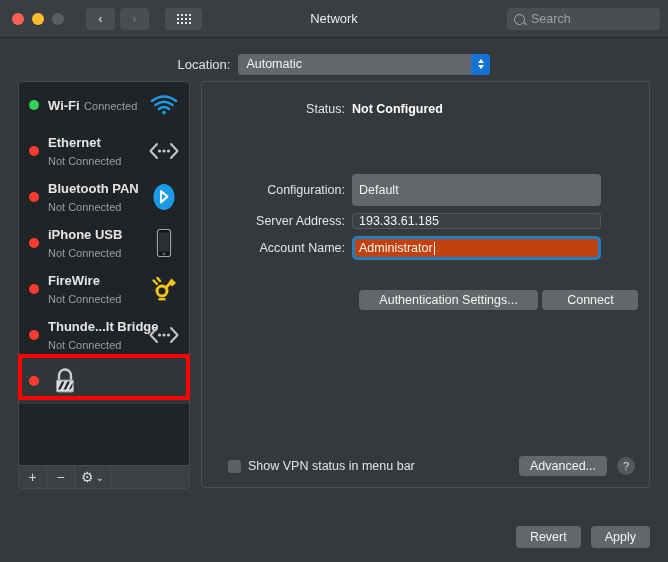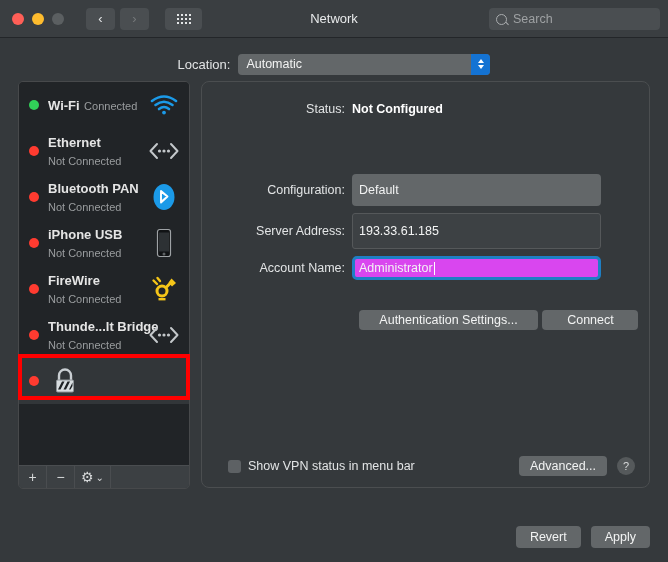--- a/index.html
+++ b/index.html
@@ -63,21 +63,21 @@
     position: absolute;
     left: 0; right: 0;
     text-align: center;
     font-size: 13px;
     color: #e8eaeb;
     pointer-events: none;
   }
   .search {
     position: absolute;
     right: 8px; top: 8px;
-    width: 171px; height: 22px;
+    width: 153px; height: 22px;
     background: #4a4e51;
     border-radius: 4px;
     display: flex; align-items: center;
     padding: 0 7px;
     gap: 6px;
   }
   .search .mag {
     width: 11px; height: 11px;
     border: 1.4px solid #a9acae;
     border-radius: 50%;
@@ -180,21 +180,21 @@
     color: #d6d8d9; font-size: 14px;
   }
   .tb.gear { width: 36px; gap: 2px; }
   .tb-filler { flex: 1; }
 
   
   .panel {
     flex: 1;
     height: 407px;
     border: 1px solid #4b4e50;
-    border-radius: 8px;
+    border-radius: 3px;
     background: #35393c;
     position: relative;
   }
 
   .form-row {
     display: flex; align-items: center;
     justify-content: flex-start;
   }
   .lbl {
     width: 150px;
@@ -211,34 +211,34 @@
   .popup2 {
     position: relative;
     width: 249px; height: 32px;
     background: #636769;
     border-radius: 4px;
     display: flex; align-items: center;
     padding-left: 7px;
     font-size: 12.5px; color: #f2f3f3;
   }
   .field {
-    width: 249px; height: 36px;
+    width: 249px; height: 16px;
     background: #3d4144;
     border: 1px solid #55585a;
     border-radius: 3px;
     display: flex; align-items: center;
     padding-left: 6px;
     font-size: 12.5px; color: #f3f4f4;
   }
   .srv-row { margin-top: 7px; }
   .acct-row { margin-top: 7px; }
   .field.focused {
     height: 24px;
     border: 3px solid #1e7fc4;
-    background: #d946ef;
+    background: #c2410c;
     border-radius: 5px;
     padding-left: 4px;
     position: relative;
   }
   .caret {
     display: inline-block;
     width: 1px; height: 13px;
     background: #ffffff;
     margin-left: 1px;
     vertical-align: middle;

